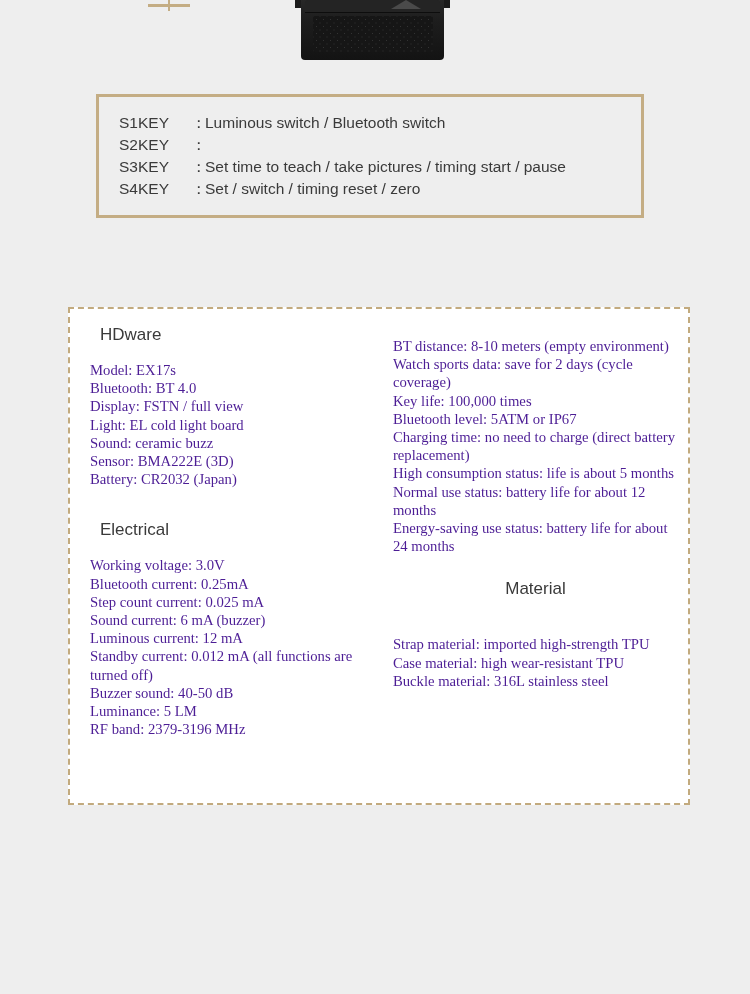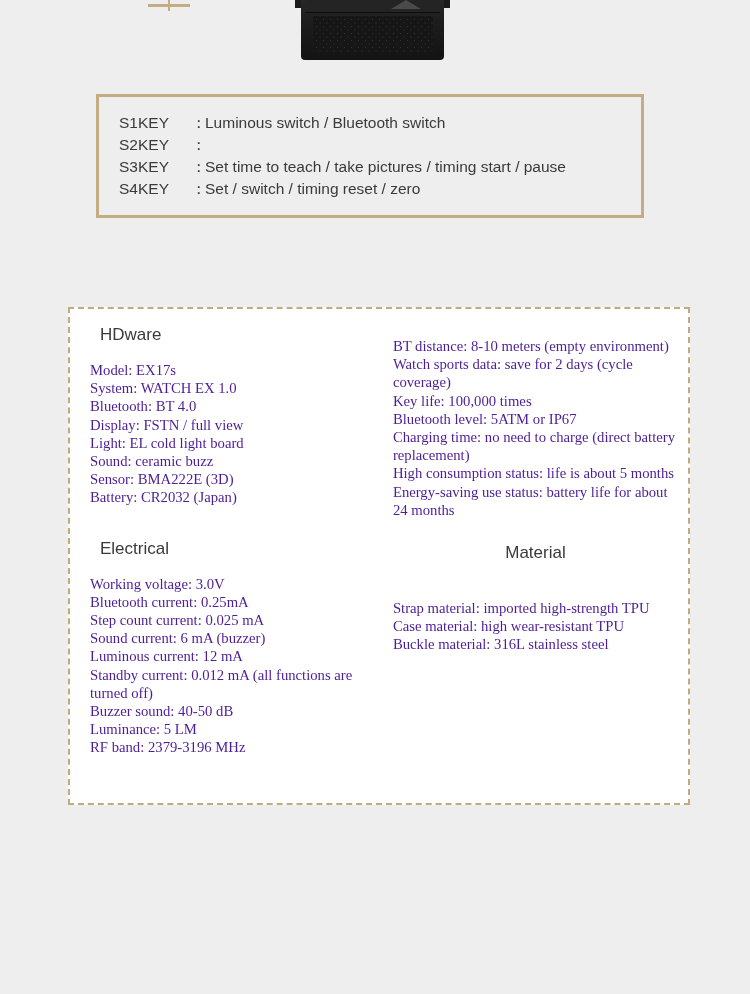--- a/index.html
+++ b/index.html
@@ -229,21 +229,20 @@
 
 <div id="spec-panel">
   <div class="spec-columns">
 
     <div class="spec-col left">
 
       <div class="section-heading left-align">HDware</div>
       <div class="gap-hdware-to-list"></div>
       <ul class="spec-list">
         <li>Model: EX17s</li>
-        <li>System: WATCH EX 1.0</li>
         <li>Bluetooth: BT 4.0</li>
         <li>Display: FSTN / full view</li>
         <li>Light: EL cold light board</li>
         <li>Sound: ceramic buzz</li>
         <li>Sensor: BMA222E (3D)</li>
         <li>Battery: CR2032 (Japan)</li>
       </ul>
 
       <div class="gap-after-hdware"></div>
 
@@ -266,20 +265,21 @@
     <div class="spec-col right">
 
       <div class="gap-performs-to-list"></div>
       <ul class="spec-list">
         <li>BT distance: 8-10 meters (empty environment)</li>
         <li>Watch sports data: save for 2 days (cycle coverage)</li>
         <li>Key life: 100,000 times</li>
         <li>Bluetooth level: 5ATM or IP67</li>
         <li>Charging time: no need to charge (direct battery replacement)</li>
         <li>High consumption status: life is about 5 months</li>
+        <li>Normal use status: battery life for about 12 months</li>
         <li>Energy-saving use status: battery life for about 24 months</li>
       </ul>
 
       <div class="gap-before-material"></div>
 
       <div class="section-heading center-align">Material</div>
       <div class="gap-material-to-list"></div>
       <ul class="spec-list">
         <li>Strap material: imported high-strength TPU</li>
         <li>Case material: high wear-resistant TPU</li>

